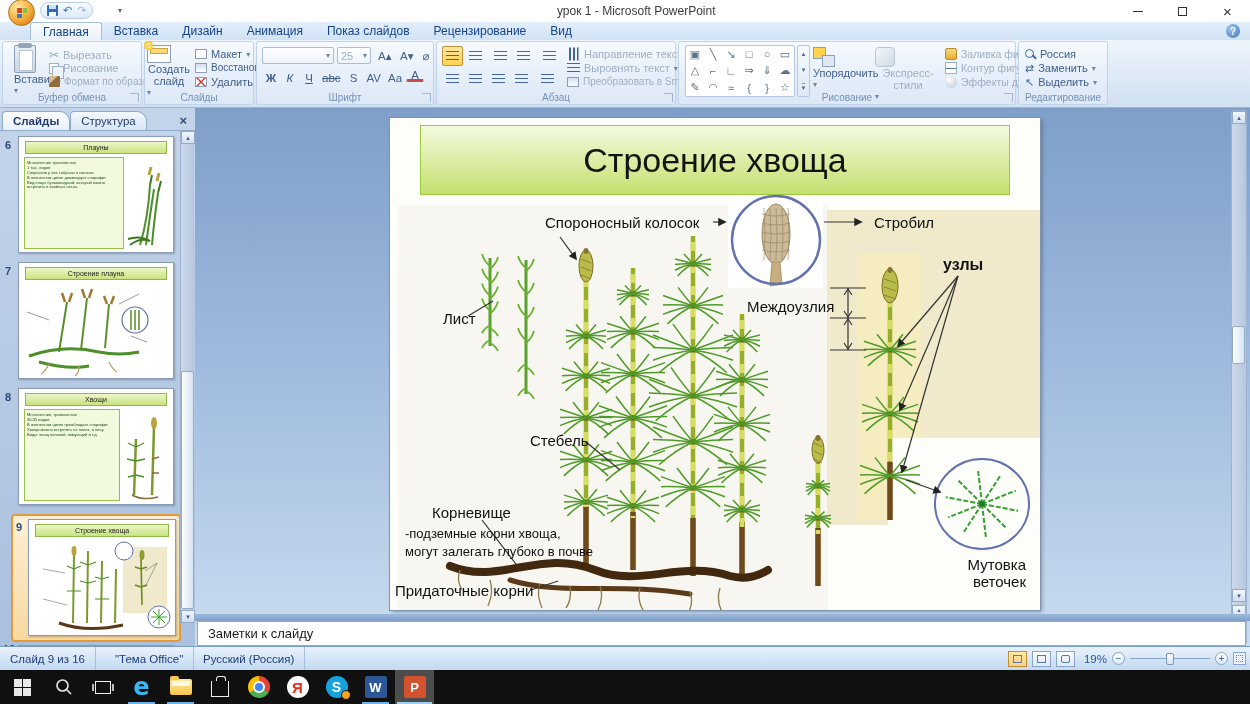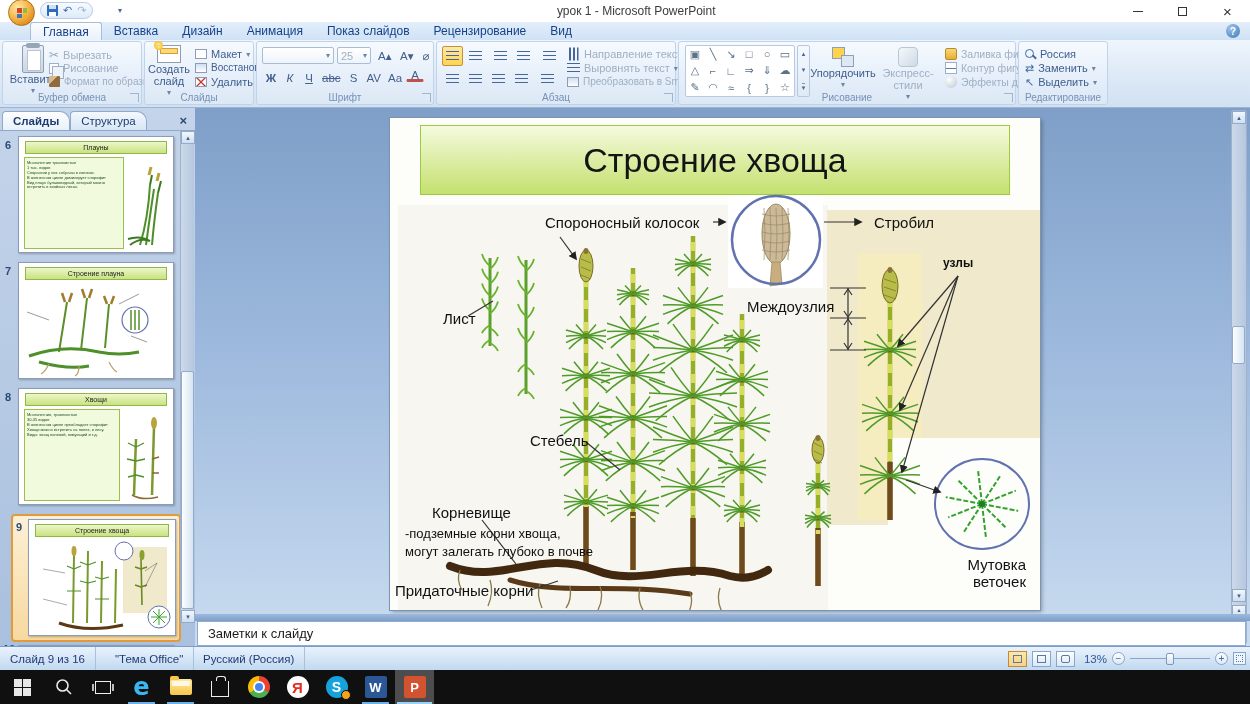--- a/index.html
+++ b/index.html
@@ -34,21 +34,21 @@
   .help-btn{position:absolute;right:10px;top:2px;width:14px;height:14px;border-radius:50%;
     background:radial-gradient(circle at 35% 30%,#9fc5ec,#3f76b9);color:#fff;font-size:10px;font-weight:bold;
     display:flex;align-items:center;justify-content:center}
 
   
   .ribbon{position:absolute;left:0;top:40px;width:100%;height:68px;background:linear-gradient(#eef5fc,#dde9f6 55%,#d0e1f2);border-bottom:1px solid #9cb4d2;z-index:19}
   .rgroup{position:absolute;top:1px;height:64px;border:1px solid #c0d3ea;border-radius:3px;
     background:linear-gradient(#f6fafe,#e6effa 55%,#dce8f5)}
   .glabel{position:absolute;left:0;right:0;bottom:0;height:13px;text-align:center;font-size:10px;color:#7591ba;line-height:13px;white-space:nowrap;overflow:hidden}
   .launcher{position:absolute;right:2px;bottom:2px;width:9px;height:9px;border-left:1px solid #8fa9c8;border-bottom:1px solid #8fa9c8;transform:rotate(180deg);opacity:.8}
-  .bigbtn{position:absolute;display:flex;flex-direction:column;align-items:center;font-size:11px;color:#3f5e8e;text-align:center;line-height:12px}
+  .bigbtn{position:absolute;display:flex;flex-direction:column;align-items:flex-start;font-size:11px;color:#3f5e8e;text-align:center;line-height:12px}
   .rsbtn{position:absolute;display:flex;align-items:center;gap:4px;font-size:11px;color:#3f5e8e;white-space:nowrap}
   .rsbtn.disabled{color:#9fafc4}
   .dd{font-size:8px;color:#6b86a8}
   .ico{display:inline-block;width:12px;height:12px;flex:none}
   .clipboard-ico{width:22px;height:28px;background:linear-gradient(#e8eef6,#c9d6e6);border:1px solid #8e9db3;border-radius:2px;position:relative}
   .clipboard-ico:before{content:"";position:absolute;left:3px;top:-3px;width:14px;height:5px;background:#97a5b8;border-radius:2px}
   .clipboard-ico:after{content:"";position:absolute;left:4px;top:4px;width:12px;height:19px;background:#fff;border:1px solid #b9c4d2}
   .scissors{color:#8ea3bd;font-size:12px}
   .copy-ico{width:10px;height:11px;border:1px solid #9db0c8;background:#fff;position:relative}
   .copy-ico:after{content:"";position:absolute;left:2px;top:2px;width:10px;height:11px;border:1px solid #9db0c8;background:#eef3f9}
@@ -114,21 +114,21 @@
   .beige{position:absolute;left:437px;top:92px;width:213px;height:315px;background:#f0e9cb}
   .beige-strip{position:absolute;left:468px;top:135px;width:64px;height:267px;background:#f5ecc0}
   .whitebox-top{position:absolute;left:338px;top:75px;width:95px;height:95px;background:#fff}
   .whitebox-bot{position:absolute;left:498px;top:320px;width:152px;height:172px;background:#fdfdfa}
   .slide-title-box{position:absolute;left:30px;top:7px;width:590px;height:70px;border:1px solid #9ccb3b;
     background:linear-gradient(#f4fbdf,#d3e88f 70%,#c3e170);display:flex;align-items:center;justify-content:center}
   .slide-title{font-size:34px;color:#141414}
   .plant-svg{position:absolute;left:0;top:0;width:650px;height:492px;pointer-events:none}
   .slabel{position:absolute;font-size:15px;color:#111;white-space:nowrap}
   .slabel.small{font-size:13px}
-  .slabel.bold{font-weight:bold;font-size:12px}
+  .slabel.bold{font-weight:bold;font-size:16px}
   .slabel.center{text-align:right}
 
   
   .splitter{position:absolute;left:195px;top:506px;width:1055px;height:7px;background:linear-gradient(#9db9dd,#7f9fc8)}
   .notes{position:absolute;left:197px;top:513px;width:1049px;height:25px;background:#fff;border:1px solid #8eacd2;font-size:13px;color:#1a1a1a;padding:4px 0 0 10px}
 
   
   .statusbar{position:absolute;left:0;top:646px;width:100%;height:24px;background:linear-gradient(#e9f2fc,#c2d9f0);border-top:1px solid #7b9cc4;font-size:11.5px;color:#1e3c78;z-index:15}
   .sseg{position:absolute;top:0;height:100%;display:flex;align-items:center;padding:0 10px;border-right:1px solid #a8c0dc}
   .sb-right{position:absolute;right:4px;top:0;height:100%;display:flex;align-items:center;gap:5px}
@@ -975,21 +975,21 @@
     <div class="sb-right">
       <div class="vb active">
           <i></i>
         </div>
       <div class="vb">
           <i></i>
         </div>
       <div class="vb">
           <i style="border-radius:2px"></i>
         </div>
-      <span style="color:#2b579a;margin-left:4px">13%</span>
+      <span style="color:#2b579a;margin-left:4px">19%</span>
       <div class="zoombtn">−</div>
       <div class="ztrack">
         <span class="line"></span>
           <span class="tick"></span>
         <span class="zthumb"></span>
       </div>
       <div class="zoombtn">+</div>
       <div class="fit-ico"></div>
     </div>
   </div>

